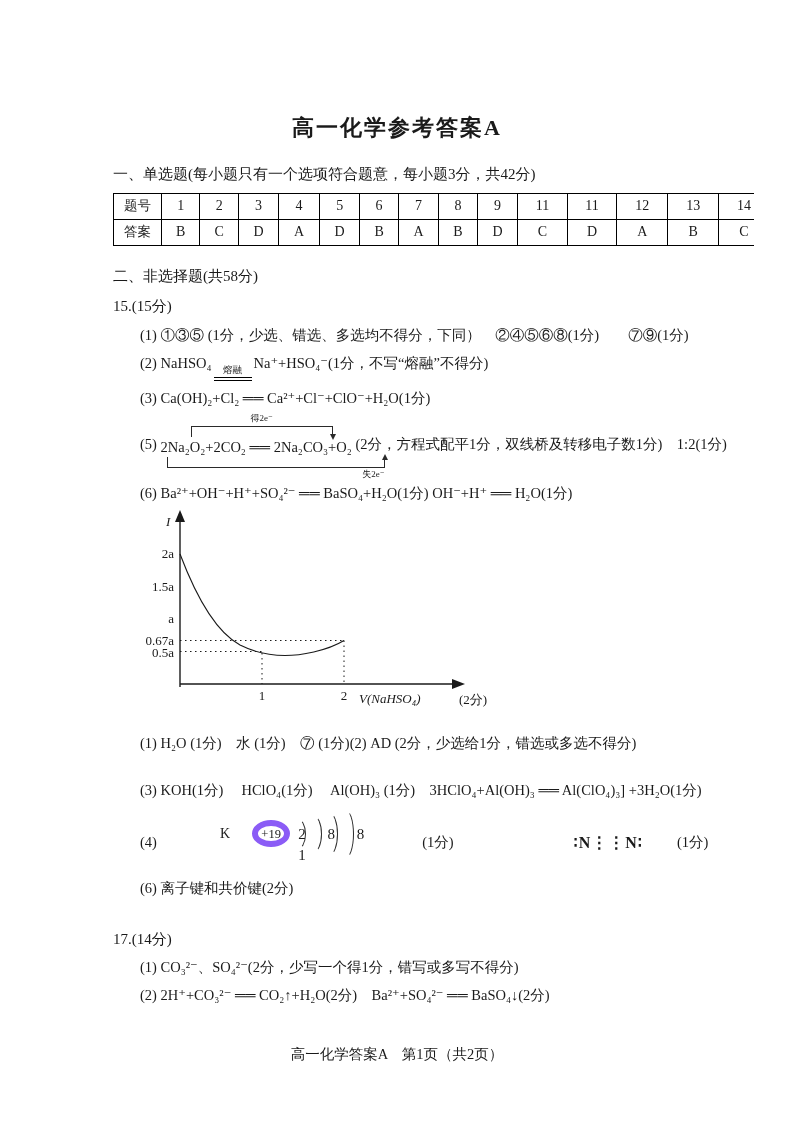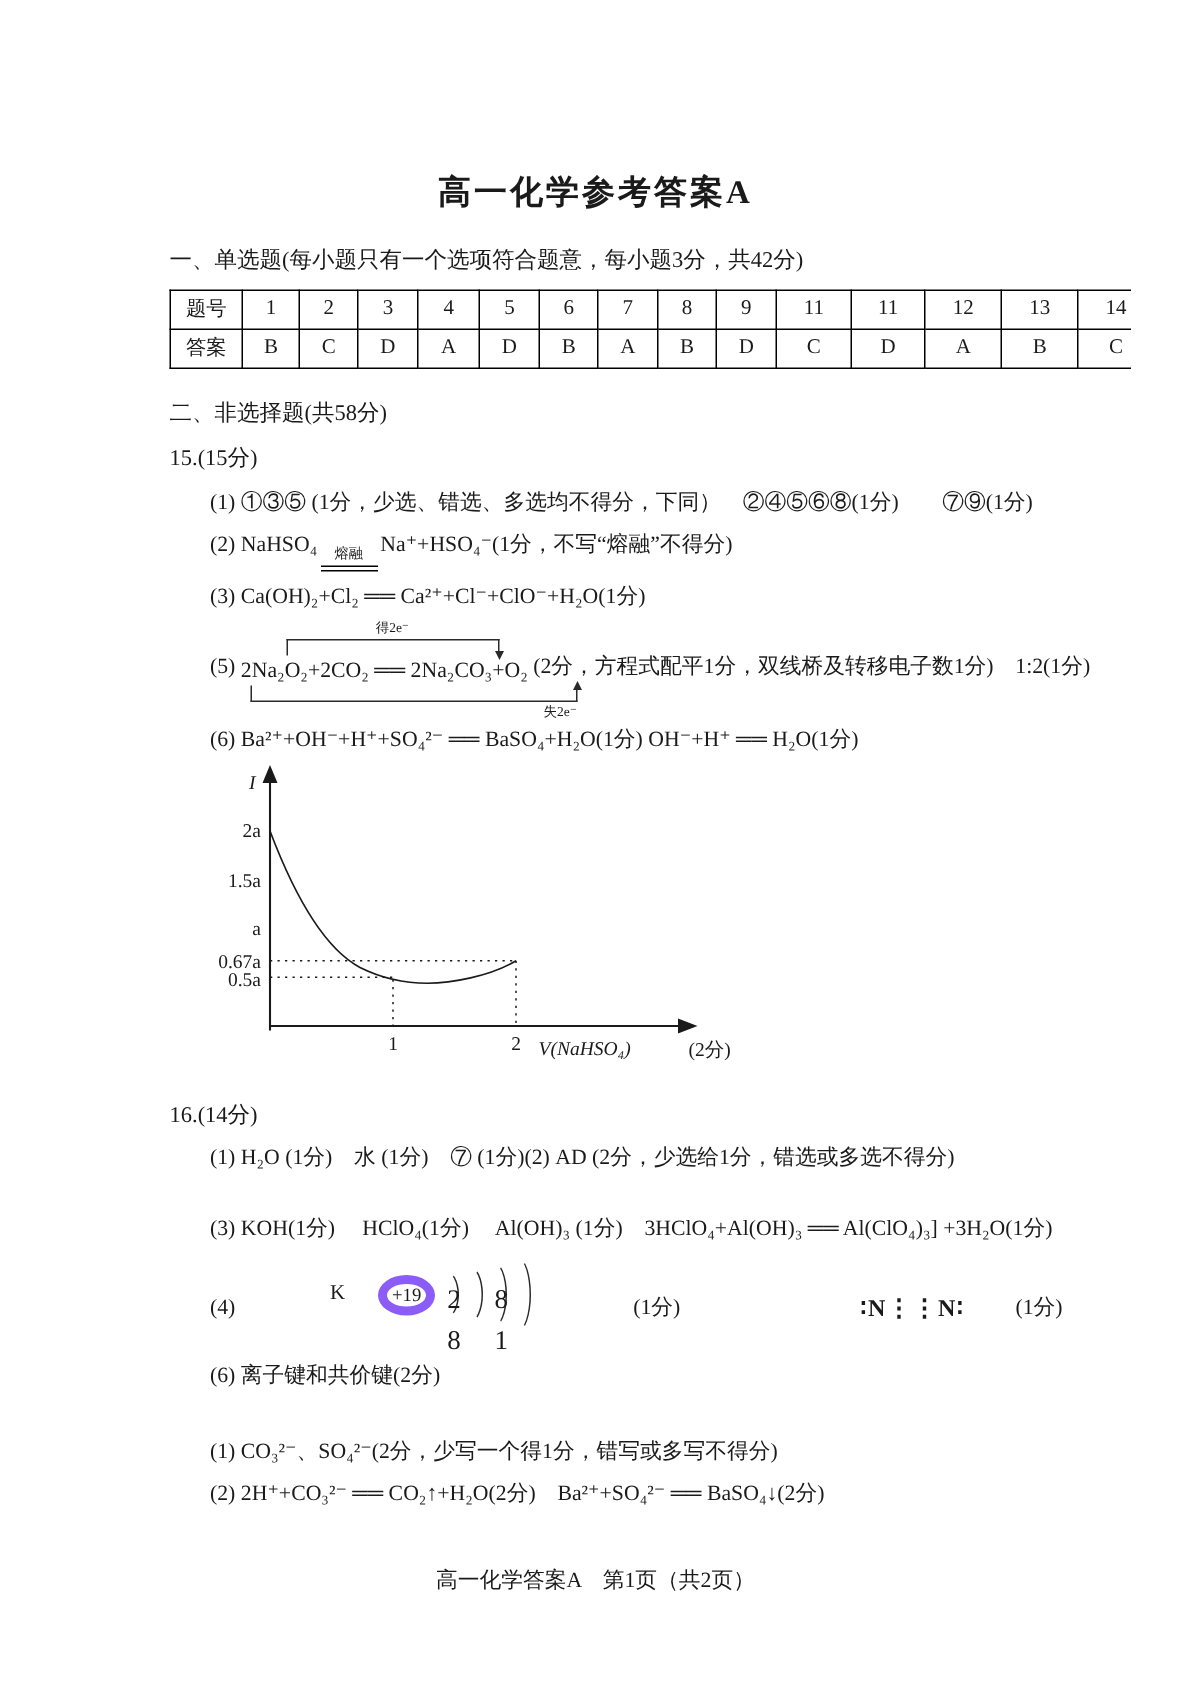--- a/index.html
+++ b/index.html
@@ -53,21 +53,21 @@
   .chart .dot { stroke:#1a1a1a; stroke-width:1; stroke-dasharray:1.5,3.5; fill:none; }
   .chart .ital { font-style:italic; }
   
   .atom-row { margin:14px 0 0 100px; display:flex; align-items:center; height:56px; }
   .atom-num { width:60px; }
   .atom { position:relative; display:flex; align-items:center; margin-left:20px; }
   .k-sym { margin-right:22px; font-size:14px; }
   .nucleus { width:38px; height:27px; border:6px solid #8b5cf6; border-radius:50%;
              display:flex; align-items:center; justify-content:center; font-size:12.5px; }
   .shells { position:relative; margin-left:4px; width:82px; height:48px; }
-  .shell-nums { position:absolute; top:14px; left:4px; font-size:18px; letter-spacing:9px; }
+  .shell-nums { position:absolute; top:14px; left:4px; font-size:15px; letter-spacing:9px; }
   .arc { position:absolute; border:1px solid transparent; border-right-color:#2a2a2a; border-radius:50%; }
   .arc1 { left:-6px;  top:8px;  width:18px; height:32px; }
   .arc2 { left:10px;  top:5px;  width:18px; height:38px; }
   .arc3 { left:26px;  top:2px;  width:18px; height:44px; }
   .arc4 { left:42px;  top:-1px; width:18px; height:50px; }
   .score-inline { margin-left:46px; }
   .n2 { margin-left:120px; font-size:16px; font-weight:bold; letter-spacing:1px; }
   .n2-score { margin-left:34px; font-size:14.5px; font-weight:normal; }
   .lewis-row { margin:12px 0 0 100px; white-space:nowrap; }
   .lewis { margin-left:36px; letter-spacing:0.5px; }
@@ -165,21 +165,20 @@
         <text x="52" y="151" text-anchor="end">0.5a</text>
         <text x="140" y="194" text-anchor="middle">1</text>
         <text x="222" y="194" text-anchor="middle">2</text>
         <text class="ital" x="237" y="197">V(NaHSO₄)</text>
         <text x="337" y="198">(2分)</text>
       </svg>
     </div>
   </div>
 
   <div style="margin-top:16px;">
-    <div class="q-head">16.(14分)</div>
     <div class="a-line">(1) H₂O (1分)　水 (1分)　⑦ (1分)(2) AD (2分，少选给1分，错选或多选不得分)</div>
     <div class="a-line" style="margin-top:26px;">(3) KOH(1分)　 HClO₄(1分)　 Al(OH)₃ (1分)　3HClO₄+Al(OH)₃ ══ Al(ClO₄)₃] +3H₂O(1分)</div>
 
     <div class="atom-row">
       <span class="atom-num">(4)</span>
       <span class="atom" style="margin-top:-18px;">
         <span class="k-sym">K</span>
         <span class="nucleus">+19</span>
         <span class="shells">
           <span class="arc arc1"></span>
@@ -191,19 +190,20 @@
       </span>
       <span class="score-inline">(1分)</span>
       <span class="n2">∶N⋮⋮N∶</span>
       <span class="n2-score">(1分)</span>
     </div>
 
     <div class="a-line">(6) 离子键和共价键(2分)</div>
   </div>
 
   <div style="margin-top:30px;">
+    <div class="q-head">17.(14分)</div>
     <div class="a-line">(1) CO₃²⁻、SO₄²⁻(2分，少写一个得1分，错写或多写不得分)</div>
     <div class="a-line">(2) 2H⁺+CO₃²⁻ ══ CO₂↑+H₂O(2分)　Ba²⁺+SO₄²⁻ ══ BaSO₄↓(2分)</div>
   </div>
 
   <div class="footer">高一化学答案A　第1页（共2页）</div>
 
 </div>
 
 </body></html>

